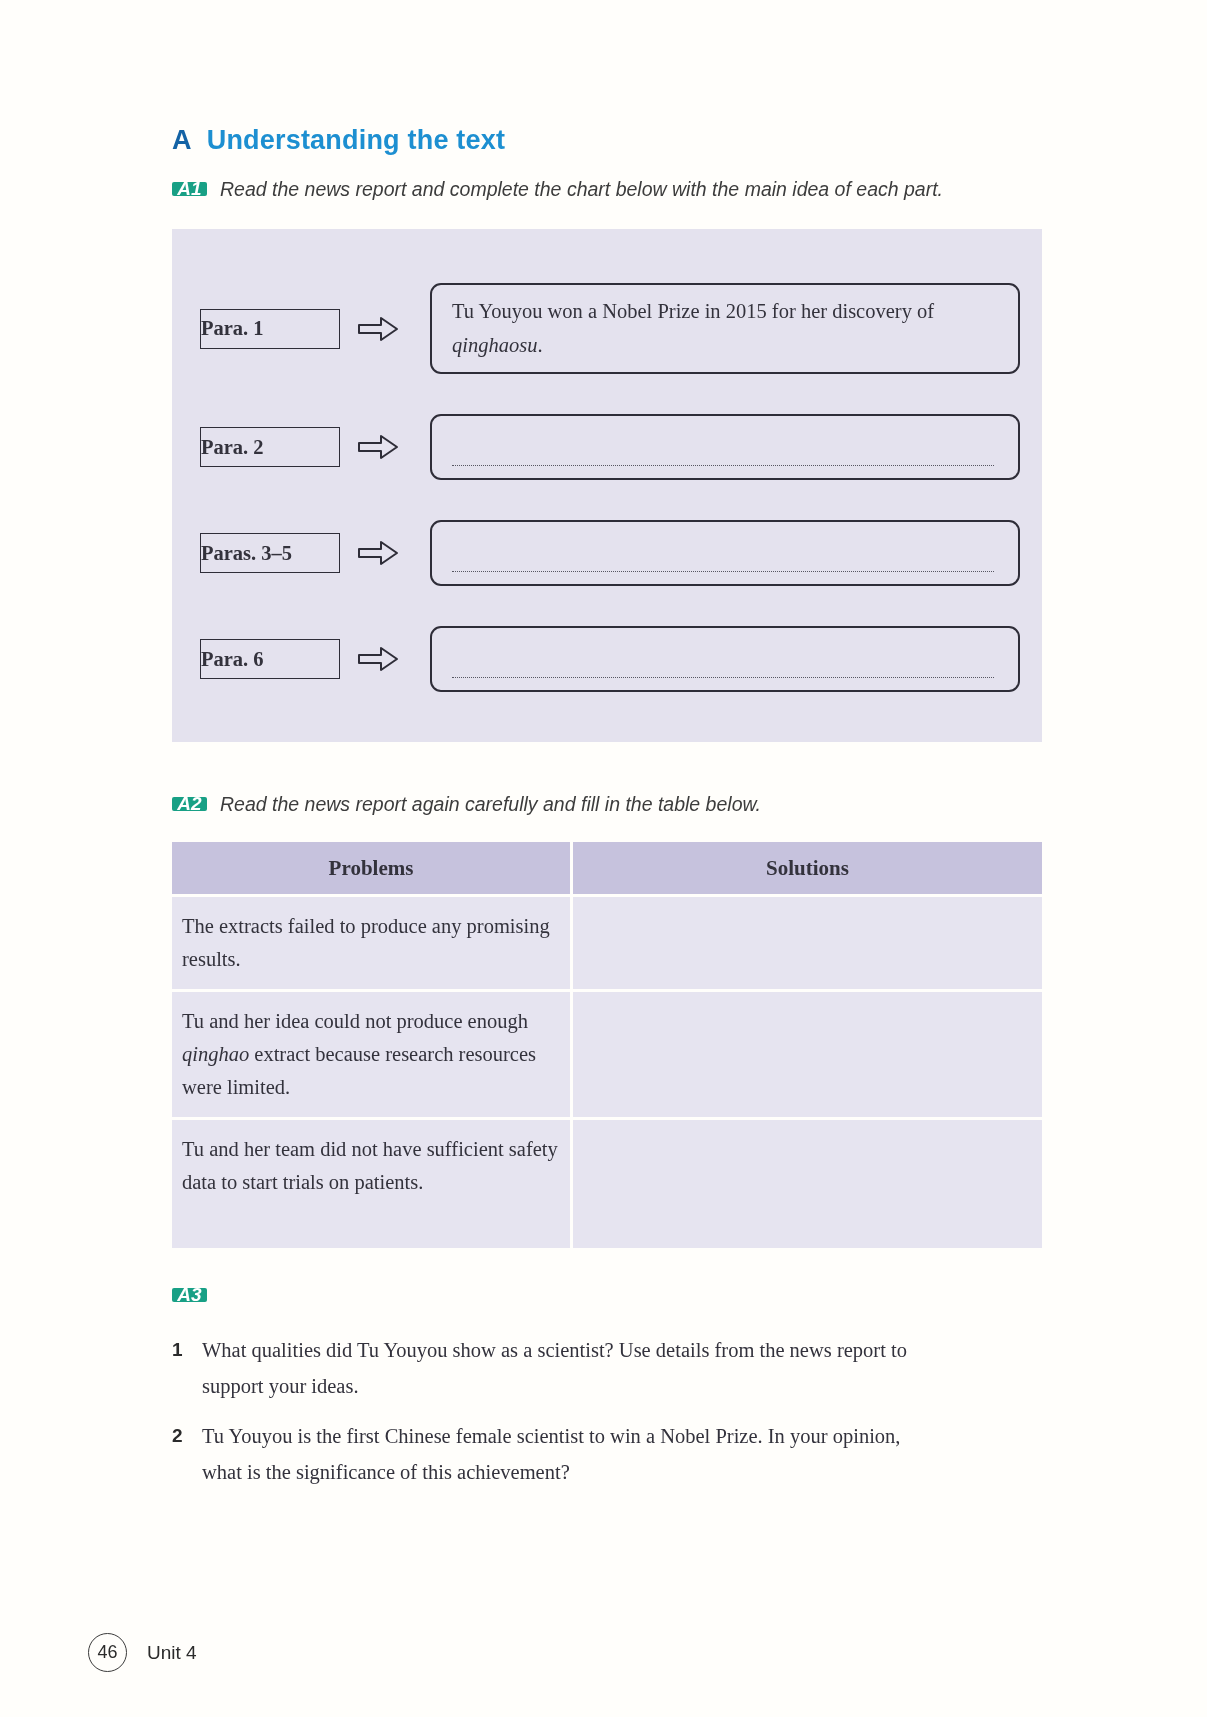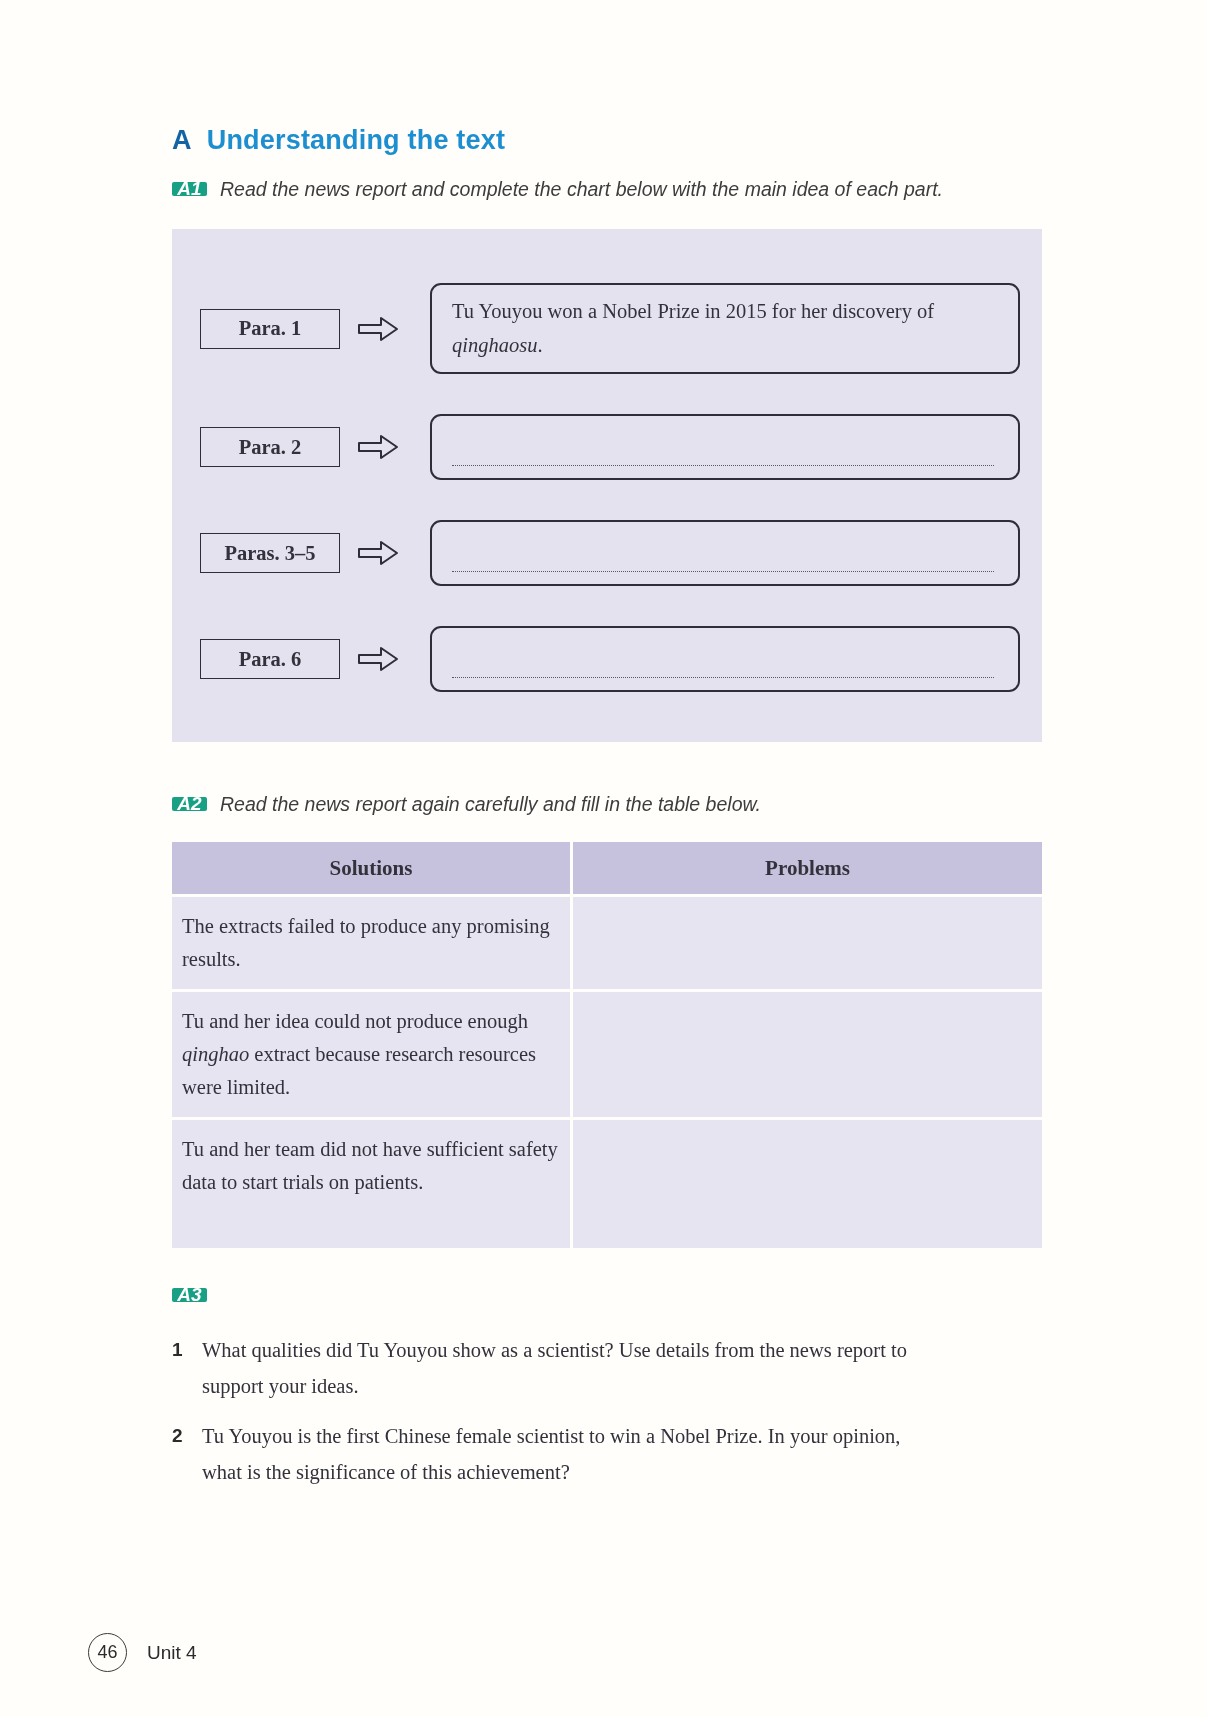--- a/index.html
+++ b/index.html
@@ -52,21 +52,21 @@
   .panel{
     background:var(--panel-bg);
     padding:54px 22px 50px 28px;
     margin-bottom:48px;
   }
   .chart-row{display:flex;align-items:center;margin-bottom:40px;}
   .chart-row:last-child{margin-bottom:0;}
   .para-label{
     flex:0 0 140px;height:40px;
     border:1.6px solid var(--line);
-    display:flex;align-items:center;justify-content:center;
+    display:flex;align-items:center;justify-content:flex-start;
     font-weight:bold;font-size:20.5px;
   }
   .arrow{flex:0 0 auto;margin:0 30px 0 16px;display:flex;align-items:center;}
   .answer-box{
     flex:1;min-height:66px;position:relative;
     border:2px solid var(--line);border-radius:11px;
     padding:9px 20px 10px 20px;
     font-size:20.5px;line-height:34px;
   }
   .answer-box .blank-line{
@@ -190,22 +190,22 @@
       </div>
 
     </div>
 
     <div class="activity-row" style="margin-bottom:24px;">
       <span class="badge">A2</span>
       <span class="instruction">Read the news report again carefully and fill in the table below.</span>
     </div>
 
     <div class="a2-table">
+      <div class="head">Problems</div>
       <div class="head">Solutions</div>
-      <div class="head">Problems</div>
 
       <div class="cell problem r1">
         <span>The extracts failed to produce any promising results.</span><i></i><span></span>
       </div>
       <div class="cell r1"><span></span></div>
 
       <div class="cell problem r2">
         <span>Tu and her idea could not produce enough </span><i>qinghao</i><span> extract because research resources were limited.</span>
       </div>
       <div class="cell r2"><span></span></div>

